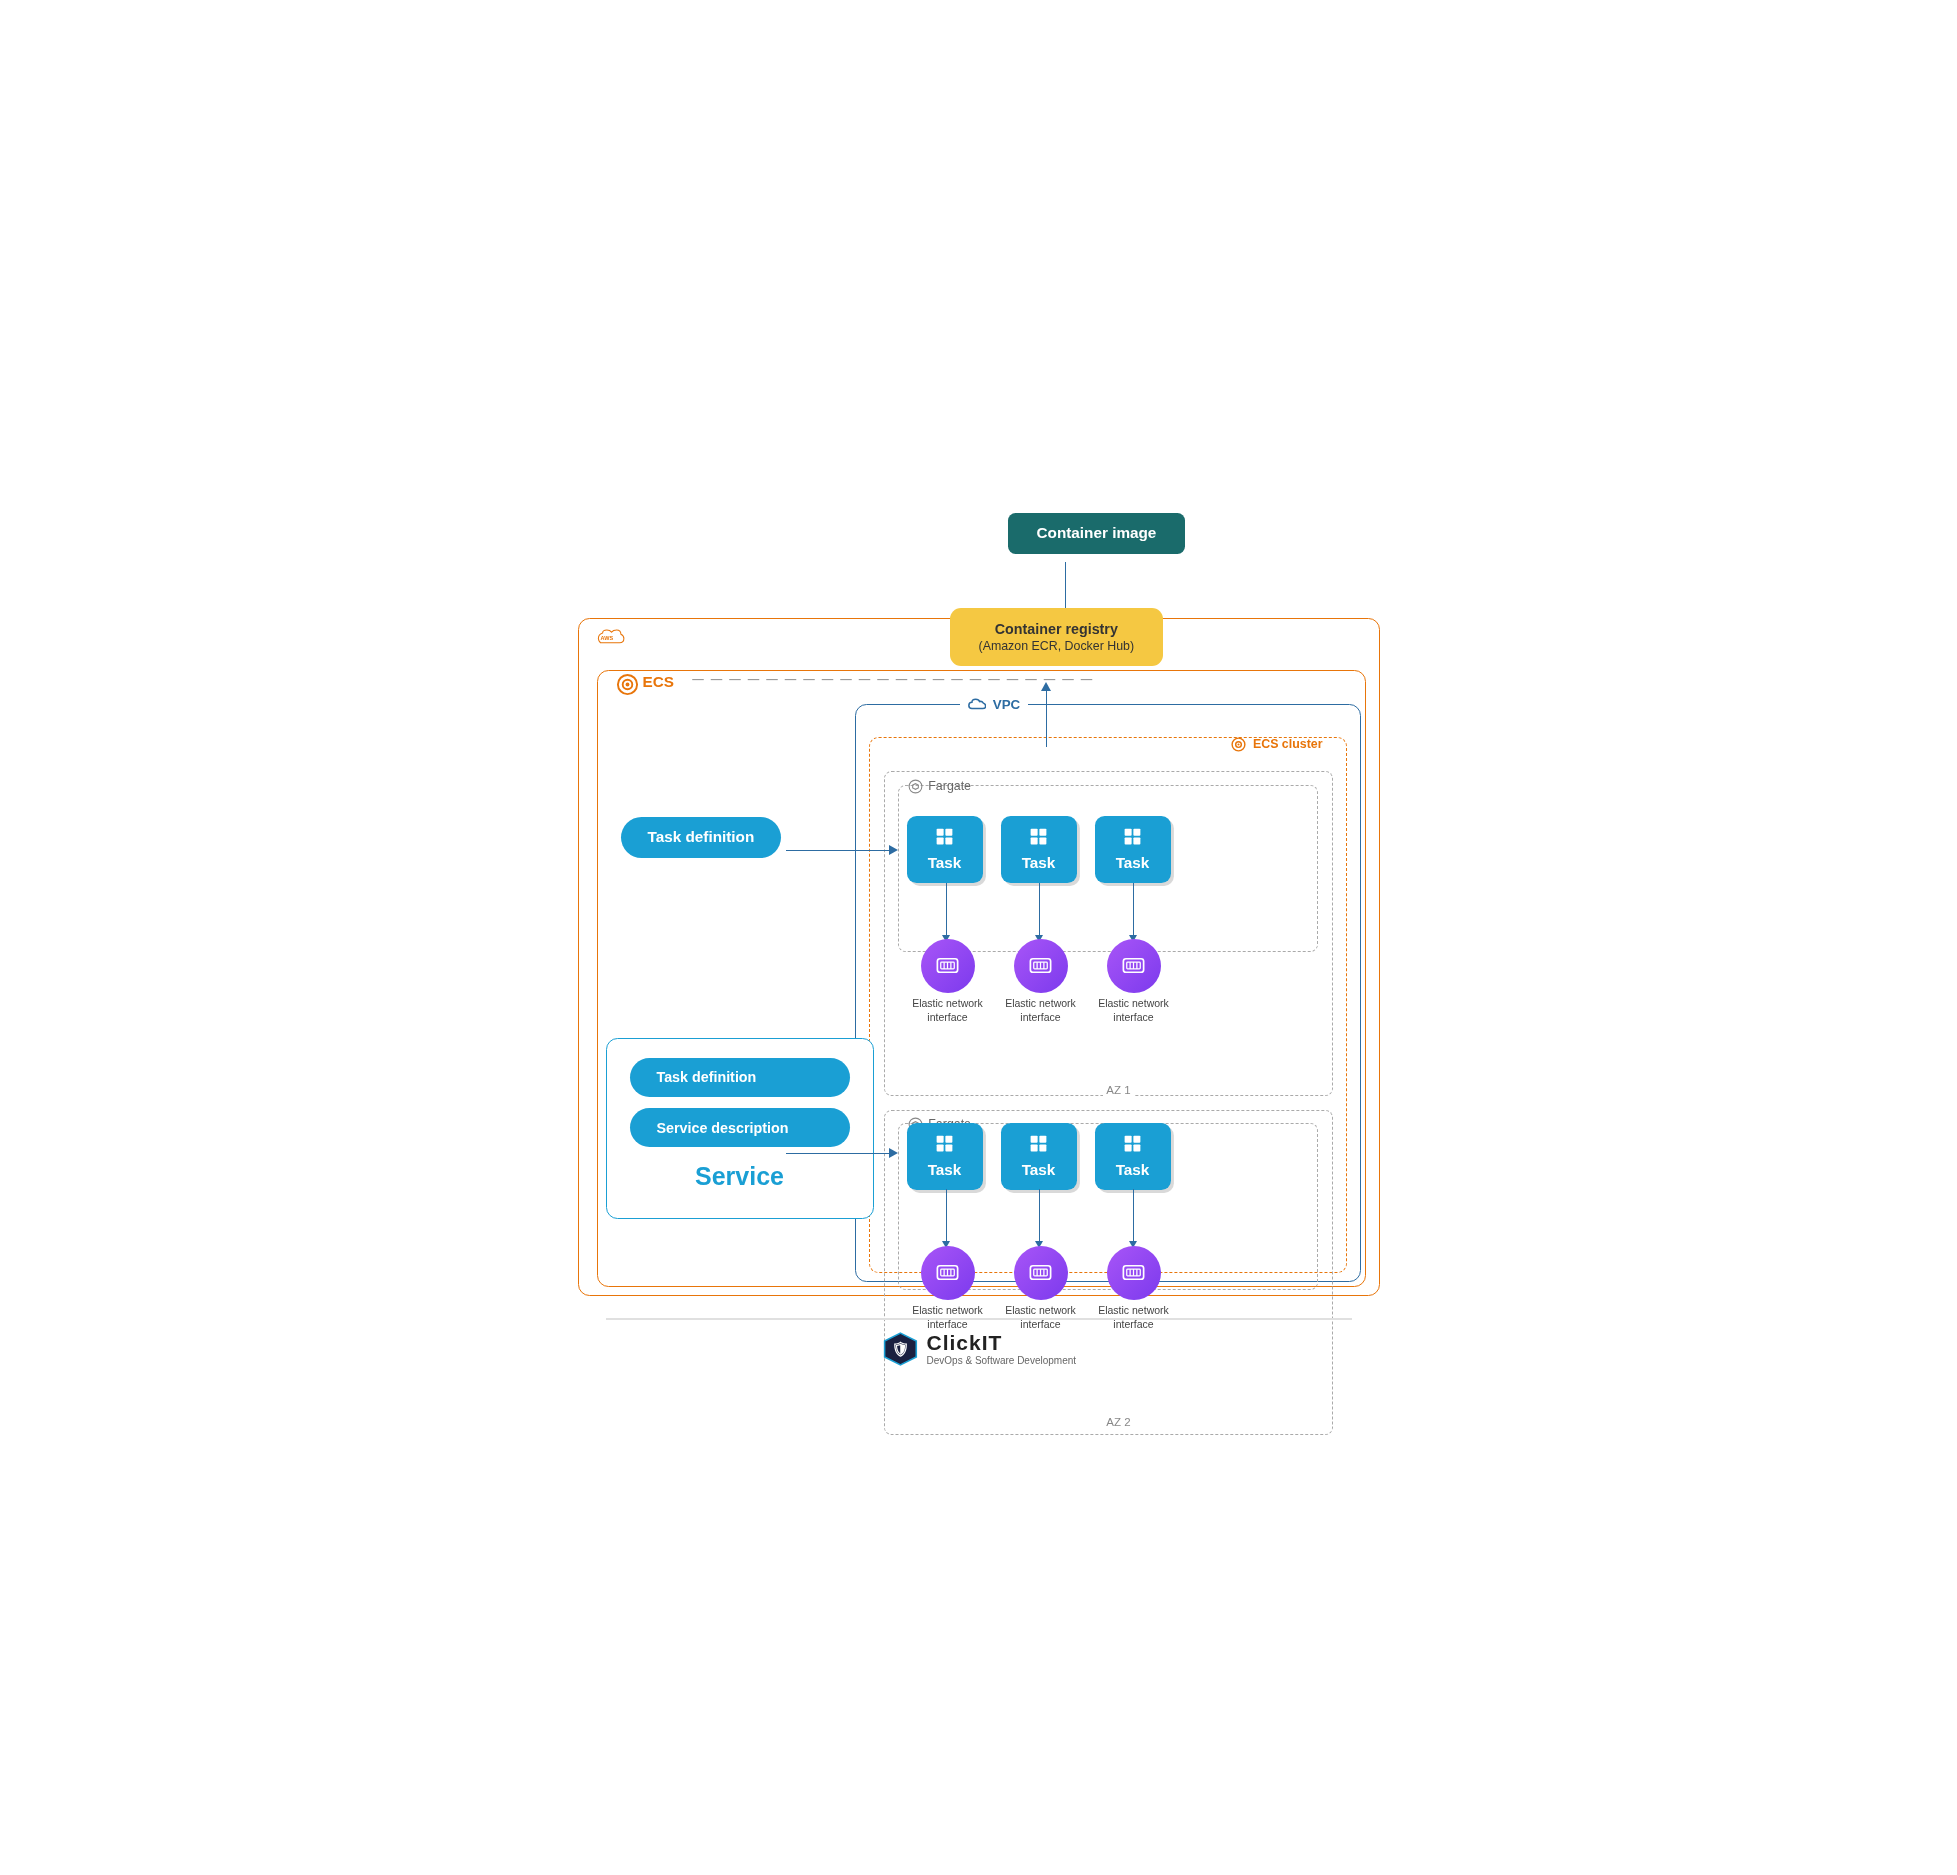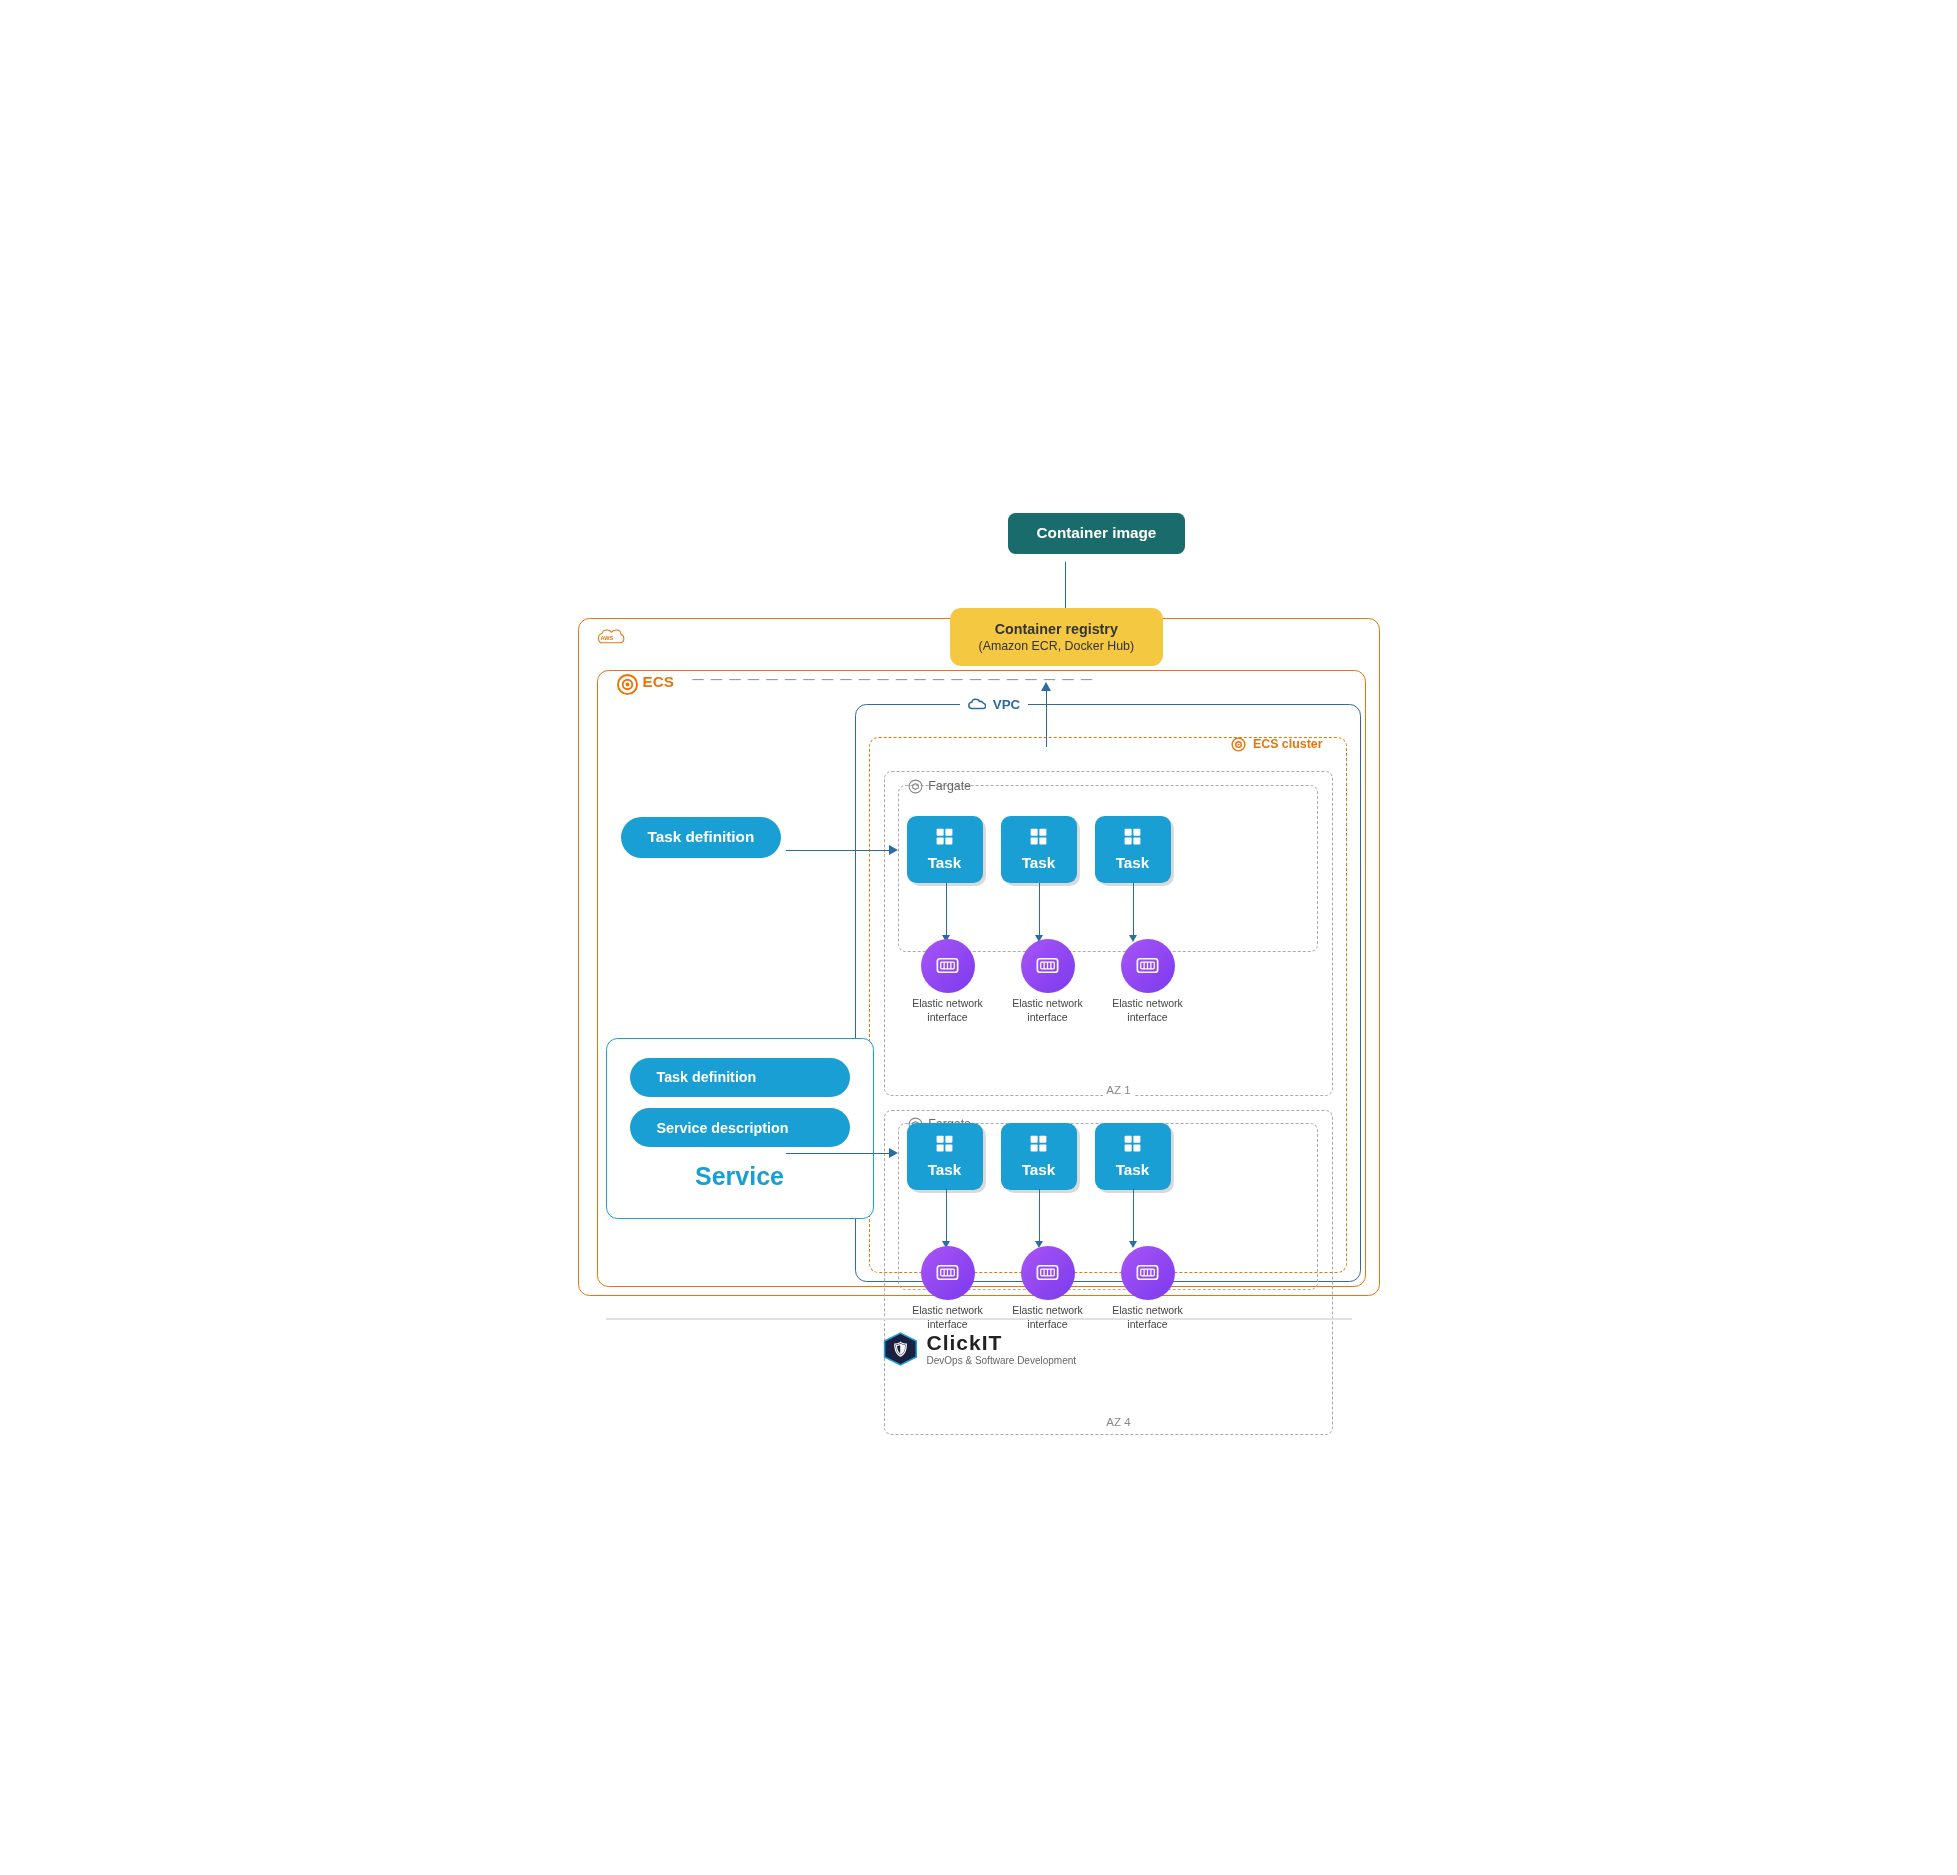--- a/index.html
+++ b/index.html
@@ -276,21 +276,21 @@
     }
     .task-icon {
       font-size: 19px;
       margin-bottom: 1.9px;
     }
 
     
     .eni-row {
       position: absolute;
       display: flex;
-      gap: 24px;
+      gap: 17px;
     }
     .eni-item {
       display: flex;
       flex-direction: column;
       align-items: center;
       width: 76px;
     }
     .eni-circle {
       width: 54px;
       height: 54px;
@@ -450,21 +450,21 @@
     <span style="color:#e8750a; font-size:12.4px;">ECS cluster</span>
   </div>
 
   <div class="az1-border"></div>
   <div style="position:absolute; top:600px; left:50%; transform:translateX(124px); font-size:11.5px; color:#888; background:white; padding:0 3.8px;">
     <span>AZ 1</span>
   </div>
 
   <div class="az2-border"></div>
   <div style="position:absolute; top:932px; left:50%; transform:translateX(124px); font-size:11.5px; color:#888; background:white; padding:0 3.8px;">
-    <span>AZ 4</span>
+    <span>AZ 2</span>
   </div>
 
   <div class="fargate1-border"></div>
   <div class="fargate1-label">
     <svg width="17" height="17" viewBox="0 0 24 24">
       <circle cx="12" cy="12" r="9" fill="none" stroke="#888" stroke-width="1.5"></circle>
       <path d="M8 10 L12 8 L16 10 L16 14 L12 16 L8 14 Z" fill="none" stroke="#888" stroke-width="1.5"></path>
     </svg>
     <span style="color:#666;">Fargate</span>
   </div>

